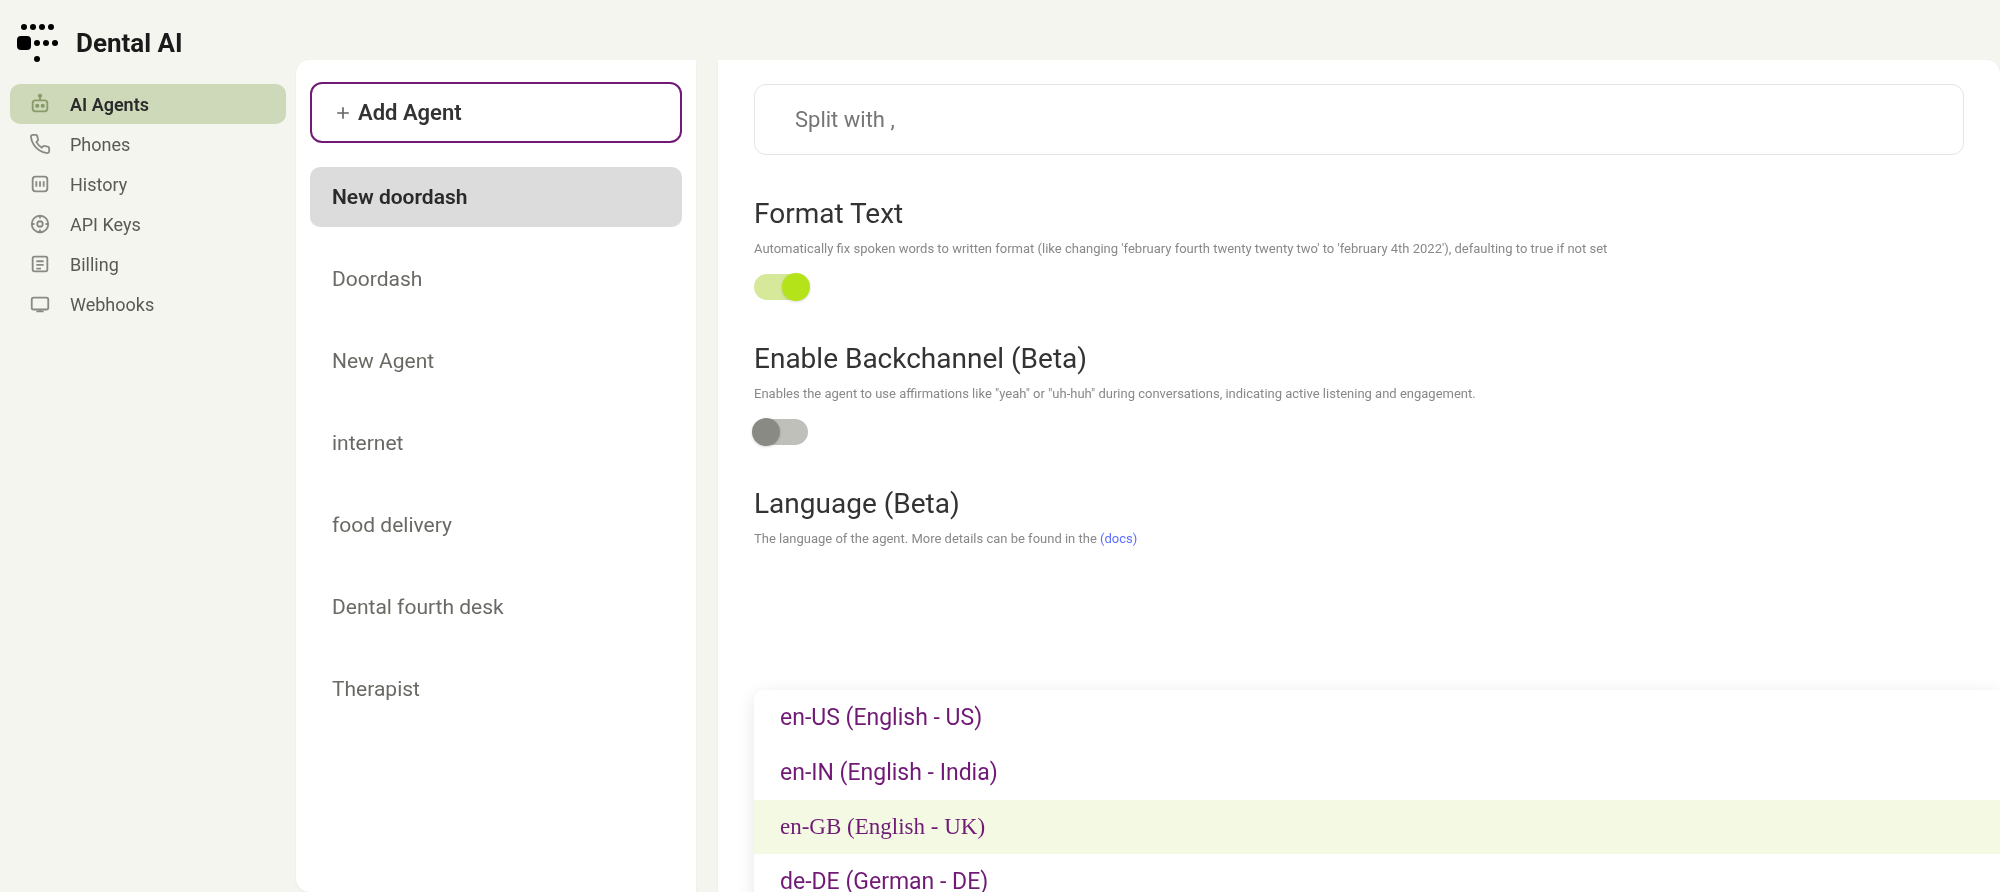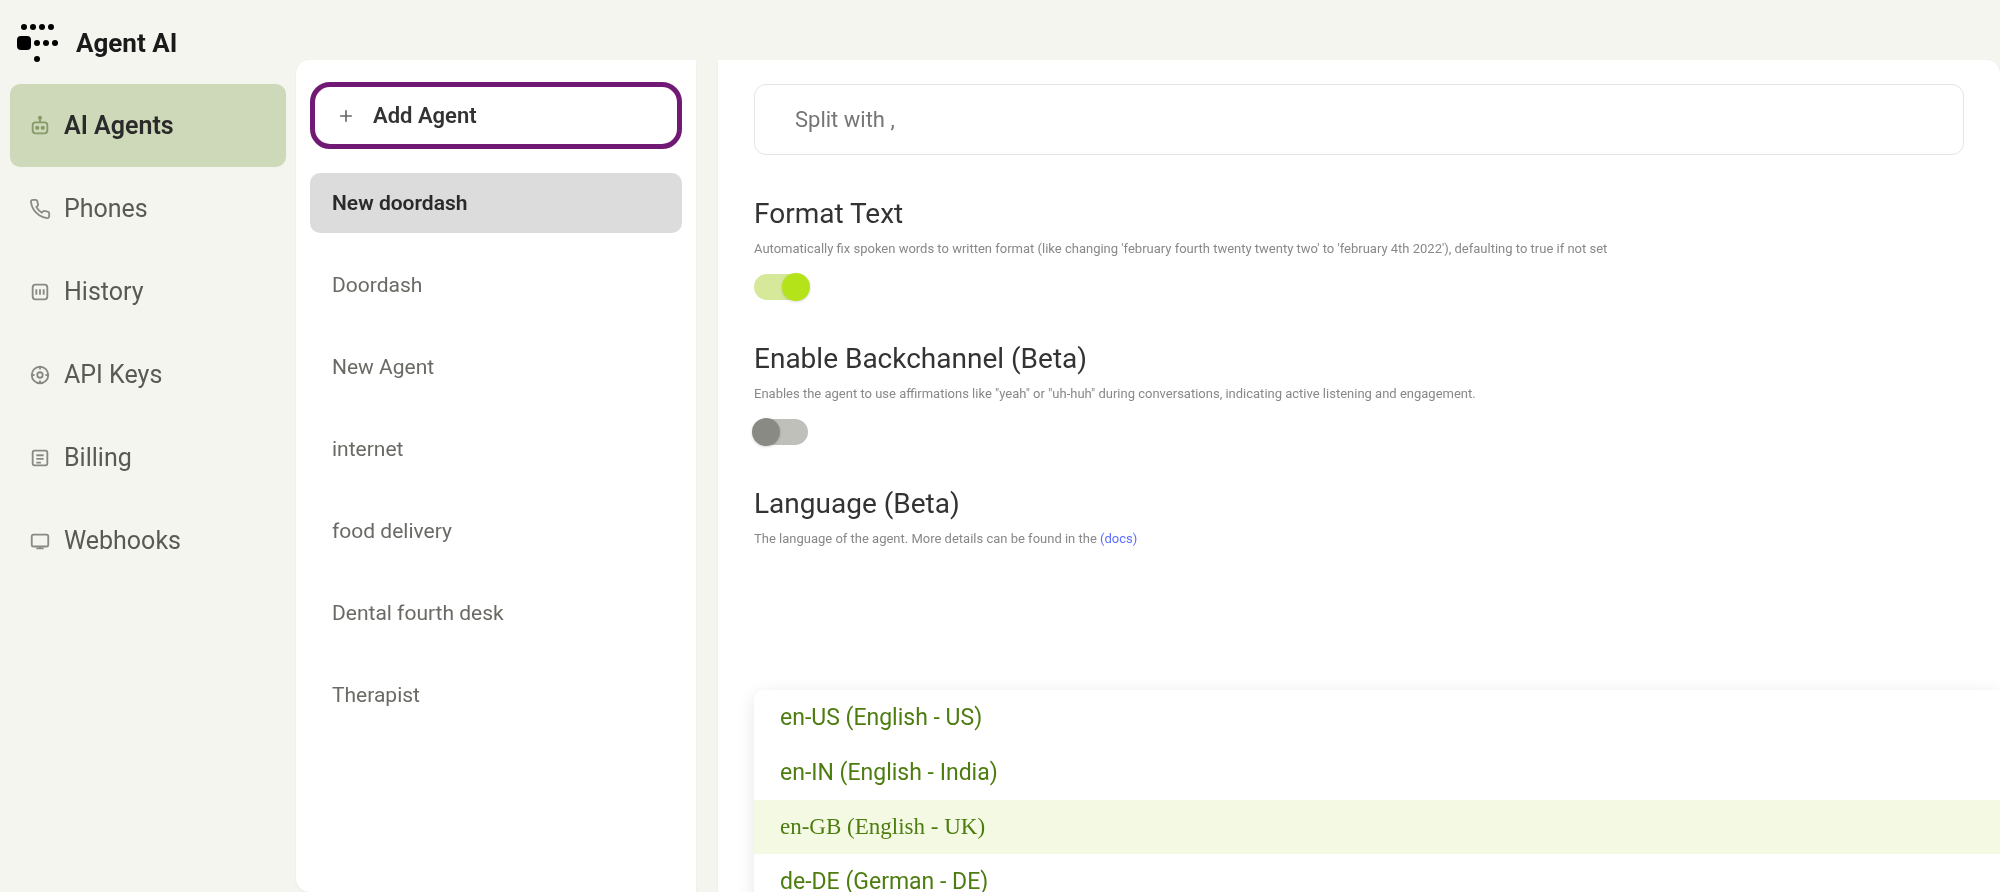--- a/index.html
+++ b/index.html
@@ -4,63 +4,63 @@
 <style>
 * { margin: 0; padding: 0; box-sizing: border-box; font-family: -apple-system, BlinkMacSystemFont, "Segoe UI", Roboto, sans-serif; }
 body { background: #f5f5f0; width: 2000px; height: 892px; overflow: hidden; }
 .app { display: flex; height: 100%; }
 .sidebar-main { width: 296px; padding: 18px 10px 10px 10px; }
 .logo-row { display: flex; align-items: center; gap: 18px; padding: 4px 6px 20px 6px; }
 .logo-dots { width: 42px; height: 42px; display: flex; flex-wrap: wrap; align-items: center; justify-content: center; gap: 3px; }
 .logo-dots .d { width: 6px; height: 6px; background: #000; border-radius: 50%; }
 .logo-dots .big { width: 14px; height: 14px; border-radius: 4px; }
 .brand { font-size: 26px; font-weight: 700; color: #1a1a1a; }
-.nav-item { display: flex; align-items: center; gap: 12px; padding: 27px 18px; border-radius: 10px; font-size: 25px; color: #5a5a55; cursor: pointer; }
+.nav-item { display: flex; align-items: center; gap: 18px; padding: 8px 18px; border-radius: 10px; font-size: 18px; color: #5a5a55; cursor: pointer; }
 .nav-item.active { background: #cdd9b8; color: #2a2a2a; font-weight: 600; }
 .nav-icon { width: 24px; height: 24px; display: flex; align-items: center; justify-content: center; color: #8a8a85; }
 .nav-item.active .nav-icon { color: #8a9a6a; }
 .agents-column { width: 400px; background: #fff; border-radius: 14px 0 0 14px; margin-top: 60px; padding: 22px 14px; box-shadow: 0 1px 3px rgba(0,0,0,0.05); }
-.add-agent { display: flex; align-items: center; gap: 16px; padding: 16px 20px; border: 5px solid #701a75; border-radius: 20px; font-size: 22px; font-weight: 600; color: #333; cursor: pointer; margin-bottom: 24px; }
+.add-agent { display: flex; align-items: center; gap: 4px; padding: 16px 20px; border: 2px solid #701a75; border-radius: 12px; font-size: 22px; font-weight: 600; color: #333; cursor: pointer; margin-bottom: 24px; }
 .plus-icon { width: 22px; height: 22px; display:flex; align-items:center; justify-content:center; color:#666; font-size:24px; }
 .agent-item { padding: 18px 22px; border-radius: 10px; font-size: 21px; color: #6a6a65; cursor: pointer; margin-bottom: 22px; }
 .agent-item.selected { background: #dcdcdc; color: #2a2a2a; font-weight: 600; }
 .content { flex: 1; background: #fff; margin-top: 60px; padding: 24px 36px 0 36px; border-radius: 0 14px 14px 0; box-shadow: 0 1px 3px rgba(0,0,0,0.05); margin-left: 22px; position: relative; }
 .split-input { width: 100%; padding: 22px 40px; border: 1px solid #e5e5e0; border-radius: 12px; font-size: 22px; color: #0369a1; margin-bottom: 42px; }
 .setting { margin-bottom: 42px; }
 .setting-title { font-size: 28px; color: #333; margin-bottom: 10px; }
 .setting-desc { font-size: 13px; color: #888; line-height: 1.4; margin-bottom: 16px; }
 .setting-desc .link { color: #5b6eff; }
 .toggle { width: 54px; height: 26px; border-radius: 14px; position: relative; cursor: pointer; }
 .toggle .knob { width: 28px; height: 28px; border-radius: 50%; position: absolute; top: -1px; }
 .toggle.on { background: #d6e89a; }
 .toggle.on .knob { background: #b4e31a; right: -2px; box-shadow: 0 1px 3px rgba(0,0,0,0.15); }
 .toggle.off { background: #c0c0bb; }
 .toggle.off .knob { background: #8a8a85; left: -2px; box-shadow: 0 1px 3px rgba(0,0,0,0.15); }
 .dropdown { position: absolute; left: 36px; right: 0; top: 630px; background: #fff; border-radius: 10px 0 0 10px; box-shadow: 0 4px 18px rgba(0,0,0,0.1); overflow: hidden; }
-.dd-item { padding: 14px 26px; font-size: 23px; color: #4d7c0f; cursor: pointer; }
+.dd-item { padding: 14px 26px; font-size: 23px; color: #701a75; cursor: pointer; }
 .dd-item.highlight { background: #f3f9e3; font-family: Liberation Serif, serif; }
 </style>
 </head>
 <body>
 
 <div class="app">
   <div class="sidebar-main">
     <div class="logo-row">
       <div class="logo-dots">
         <span class="d"></span>
           <span class="d"></span>
           <span class="d"></span>
         <span class="d"></span>
           <span class="d big"></span>
           <span class="d"></span>
         <span class="d"></span>
           <span class="d"></span>
           <span class="d"></span>
       </div>
-      <div class="brand">Agent AI</div>
+      <div class="brand">Dental AI</div>
     </div>
 
     <div class="nav-item active">
       <span class="nav-icon">
         <svg width="22" height="22" viewBox="0 0 24 24" fill="none" stroke="currentColor" stroke-width="2">
             <rect x="4" y="8" width="16" height="12" rx="3"></rect>
             <circle cx="9" cy="14" r="1.3" fill="currentColor"></circle>
             <circle cx="15" cy="14" r="1.3" fill="currentColor"></circle>
             <path d="M12 8V4"></path>
             <circle cx="12" cy="3" r="1.3" fill="currentColor"></circle>

